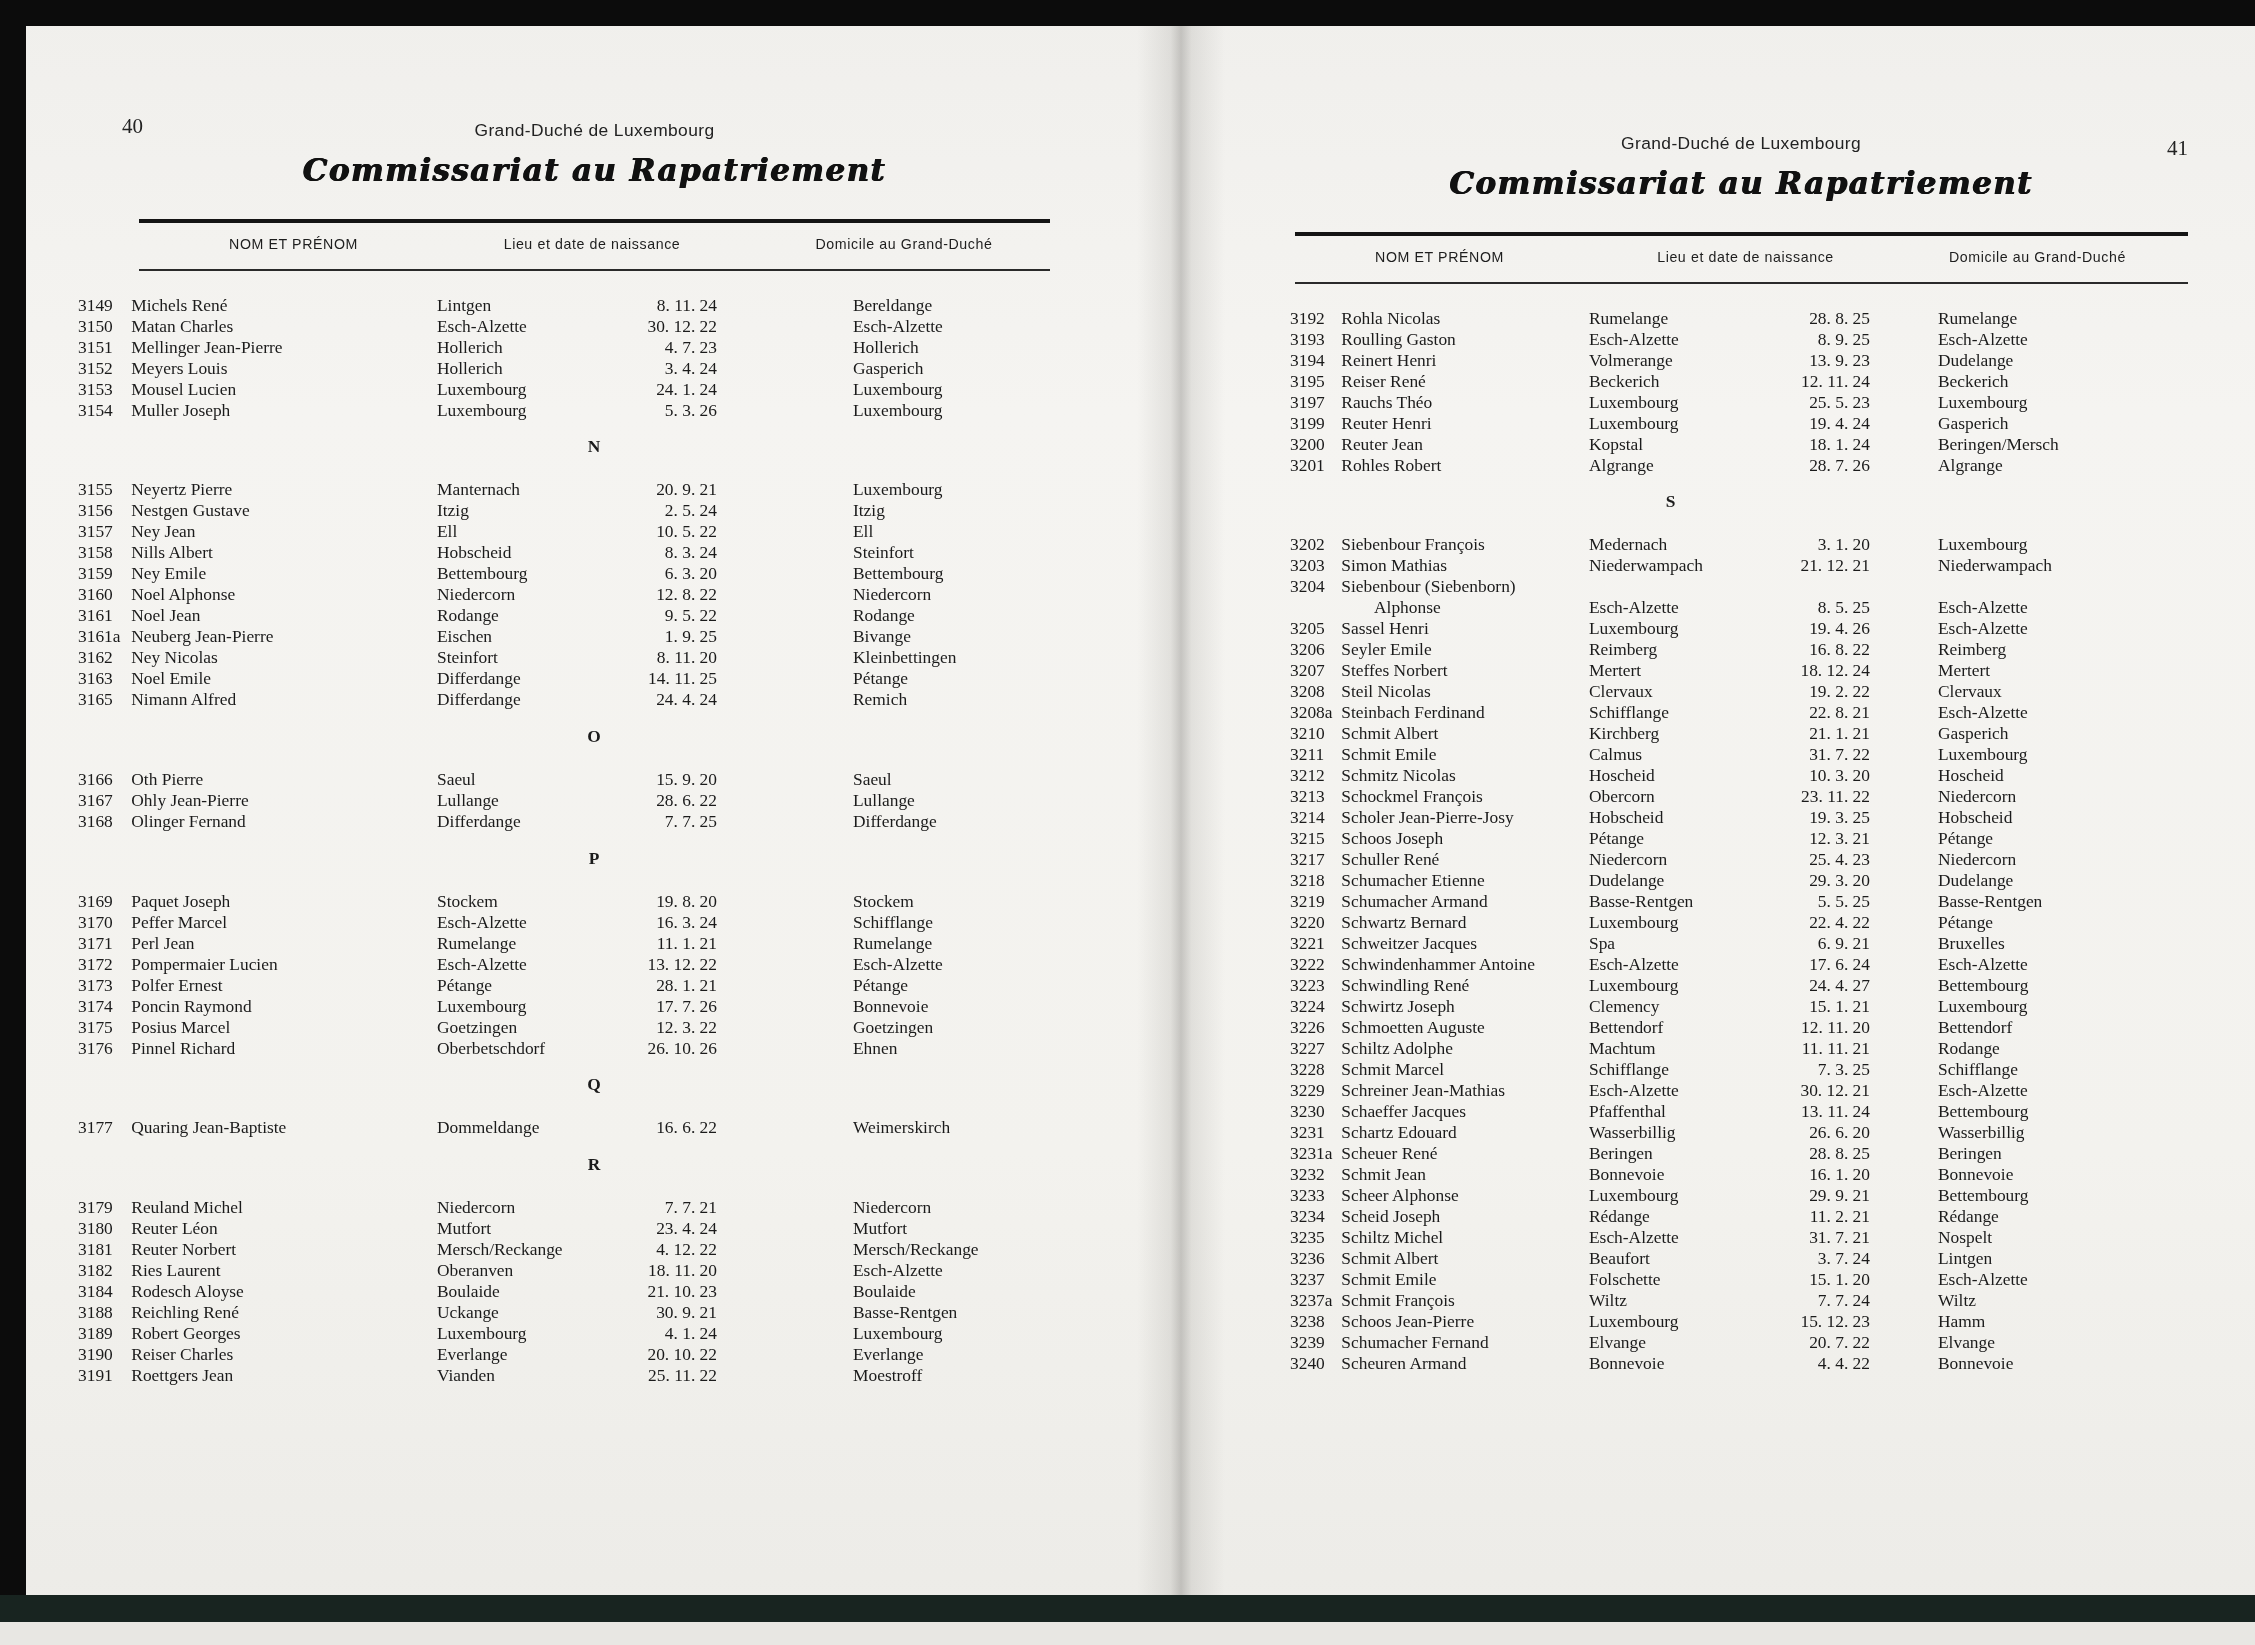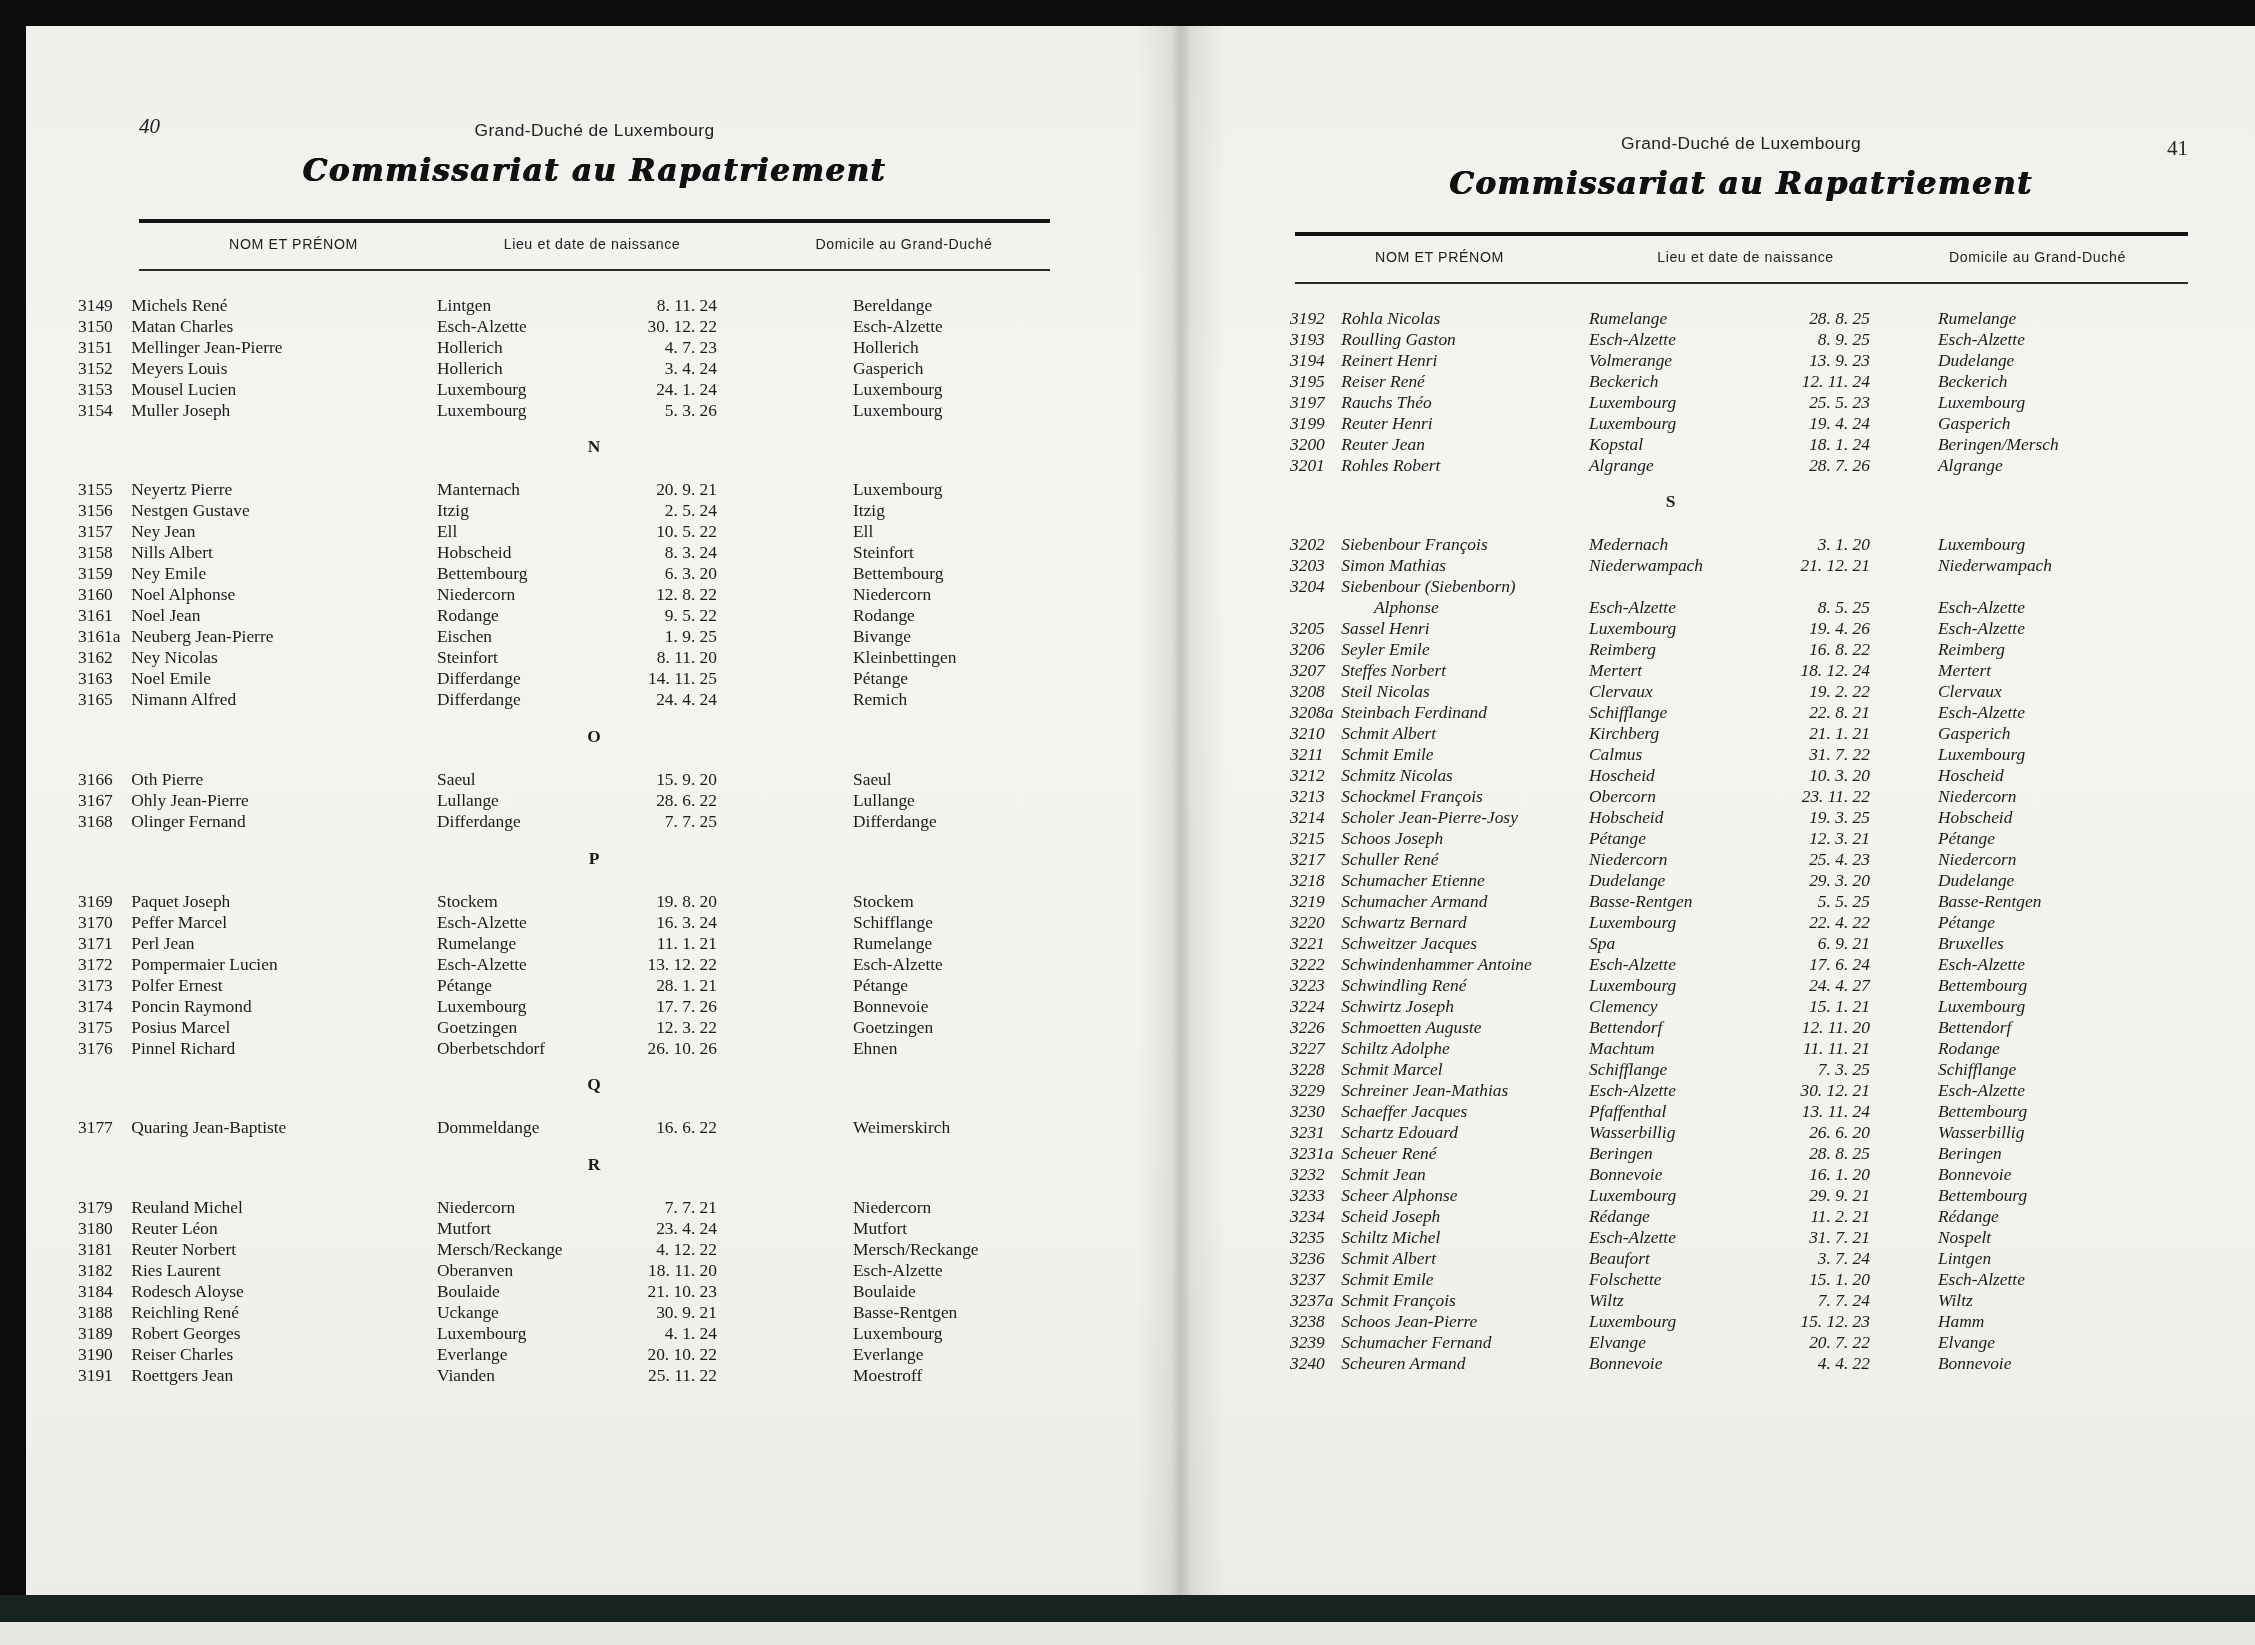--- a/index.html
+++ b/index.html
@@ -11,21 +11,21 @@
   .edge-left{position:absolute;left:0;top:0;width:26px;height:100%;background:#0c0c0c;}
   .edge-top{position:absolute;left:0;top:0;width:100%;height:26px;background:#0c0c0c;}
   .bottom-strip{position:absolute;left:0;top:1595px;width:100%;height:27px;background:#182420;}
   .below-strip{position:absolute;left:0;top:1622px;width:100%;height:24px;background:#e8e7e3;}
   .fold{position:absolute;left:1137px;top:26px;bottom:51px;width:88px;
     background:linear-gradient(90deg,rgba(0,0,0,0) 0%,rgba(110,108,102,0.14) 38%,rgba(90,88,84,0.30) 50%,rgba(110,108,102,0.14) 62%,rgba(0,0,0,0) 100%);}
   .page{position:absolute;}
   .page-left{left:78px;top:103px;width:978px;}
   .page-right{left:1290px;top:116px;width:964px;}
   .page-number{position:absolute;font-size:21px;color:#222;}
-  .page-left .page-number{left:61px;top:11px;font-style:italic;}
+  .page-left .page-number{left:44px;top:11px;}
   .page-right .page-number{right:66px;top:20px;}
   .page-header{text-align:center;padding-top:14.7px;}
   .page-left .page-header{margin-left:61px;width:911px;}
   .page-right .page-header{margin-left:4.6px;width:893px;}
   .small-header{font-family:"Liberation Sans",sans-serif;font-size:17.4px;line-height:24px;letter-spacing:0.4px;color:#222;}
   .title{font-family:"DejaVu Serif",serif;font-weight:900;font-size:31px;line-height:46px;margin-top:5.5px;
     letter-spacing:1.4px;color:#111;text-shadow:0.6px 0 0 #111,-0.4px 0 0 #111;font-style:italic;}
   .thick-rule{height:3.7px;background:#141414;margin-top:26px;}
   .thin-rule{height:1.8px;background:#2a2a2a;}
   .page-left .thick-rule,.page-left .thin-rule{margin-left:61px;width:911px;}
@@ -34,21 +34,21 @@
   .ch{position:absolute;top:13px;text-align:center;white-space:nowrap;letter-spacing:0.6px;}
   .page-left .ch-1{left:50px;width:331px;}
   .page-left .ch-2{left:389px;width:250px;}
   .page-left .ch-3{left:693px;width:266px;}
   .page-right .ch-1{left:0px;width:299px;}
   .page-right .ch-2{left:327px;width:257px;}
   .page-right .ch-3{left:619px;width:257px;}
   .table-body{margin-top:24px;}
   .row{display:grid;height:21px;line-height:21px;font-size:17.4px;color:#1b1b1b;}
   .page-left .row{grid-template-columns:46px 313px 197px 83px 136px 203px;}
-  .page-right .row{grid-template-columns:44px 255px 197px 84px 68px 315px;font-style:italic;}
+  .page-right .row{grid-template-columns:44px 255px 197px 84px 68px 315px;}
   .cell{white-space:nowrap;overflow:visible;}
   .cell-name{padding-left:7.3px;}
   .cell-name.indent{padding-left:40px;}
   .cell-date{text-align:right;}
   .section-letter{font-weight:bold;font-size:17.4px;height:22px;line-height:22px;margin-top:14.7px;margin-bottom:22px;
     text-align:center;letter-spacing:0.9px;}
   .page-left .section-letter{margin-left:61px;width:911px;}
   .page-right .section-letter{width:762px;}
 </style>
 </head>

